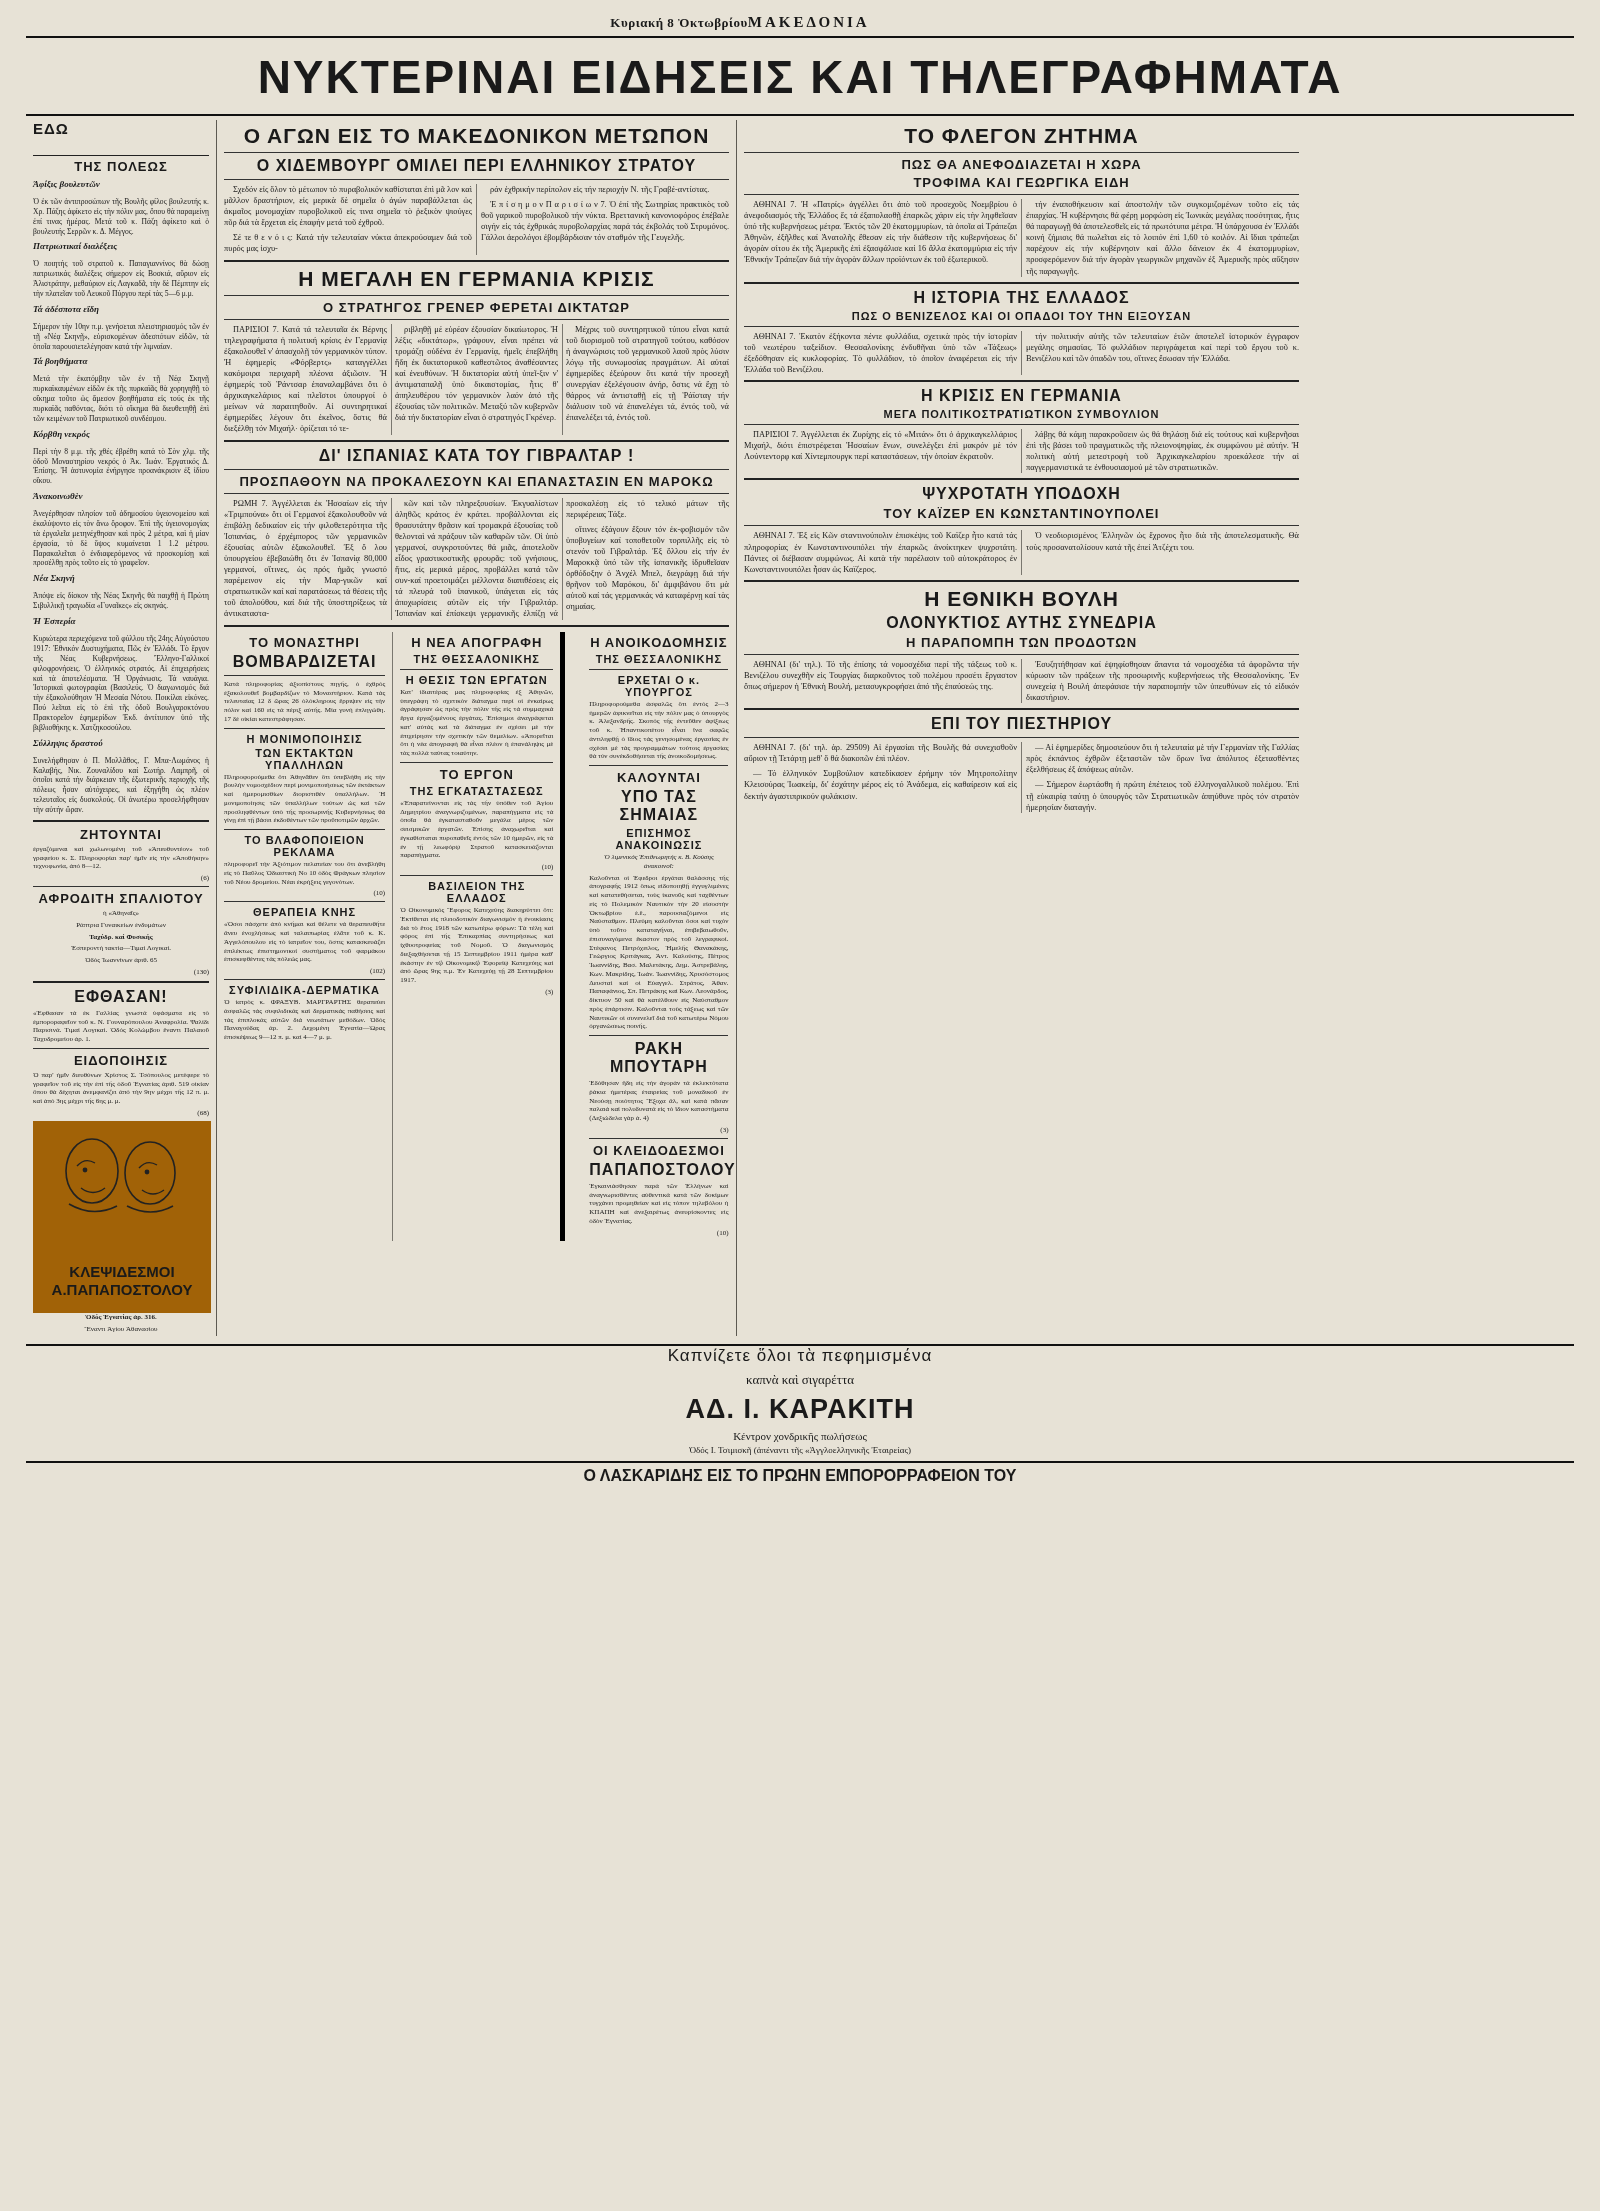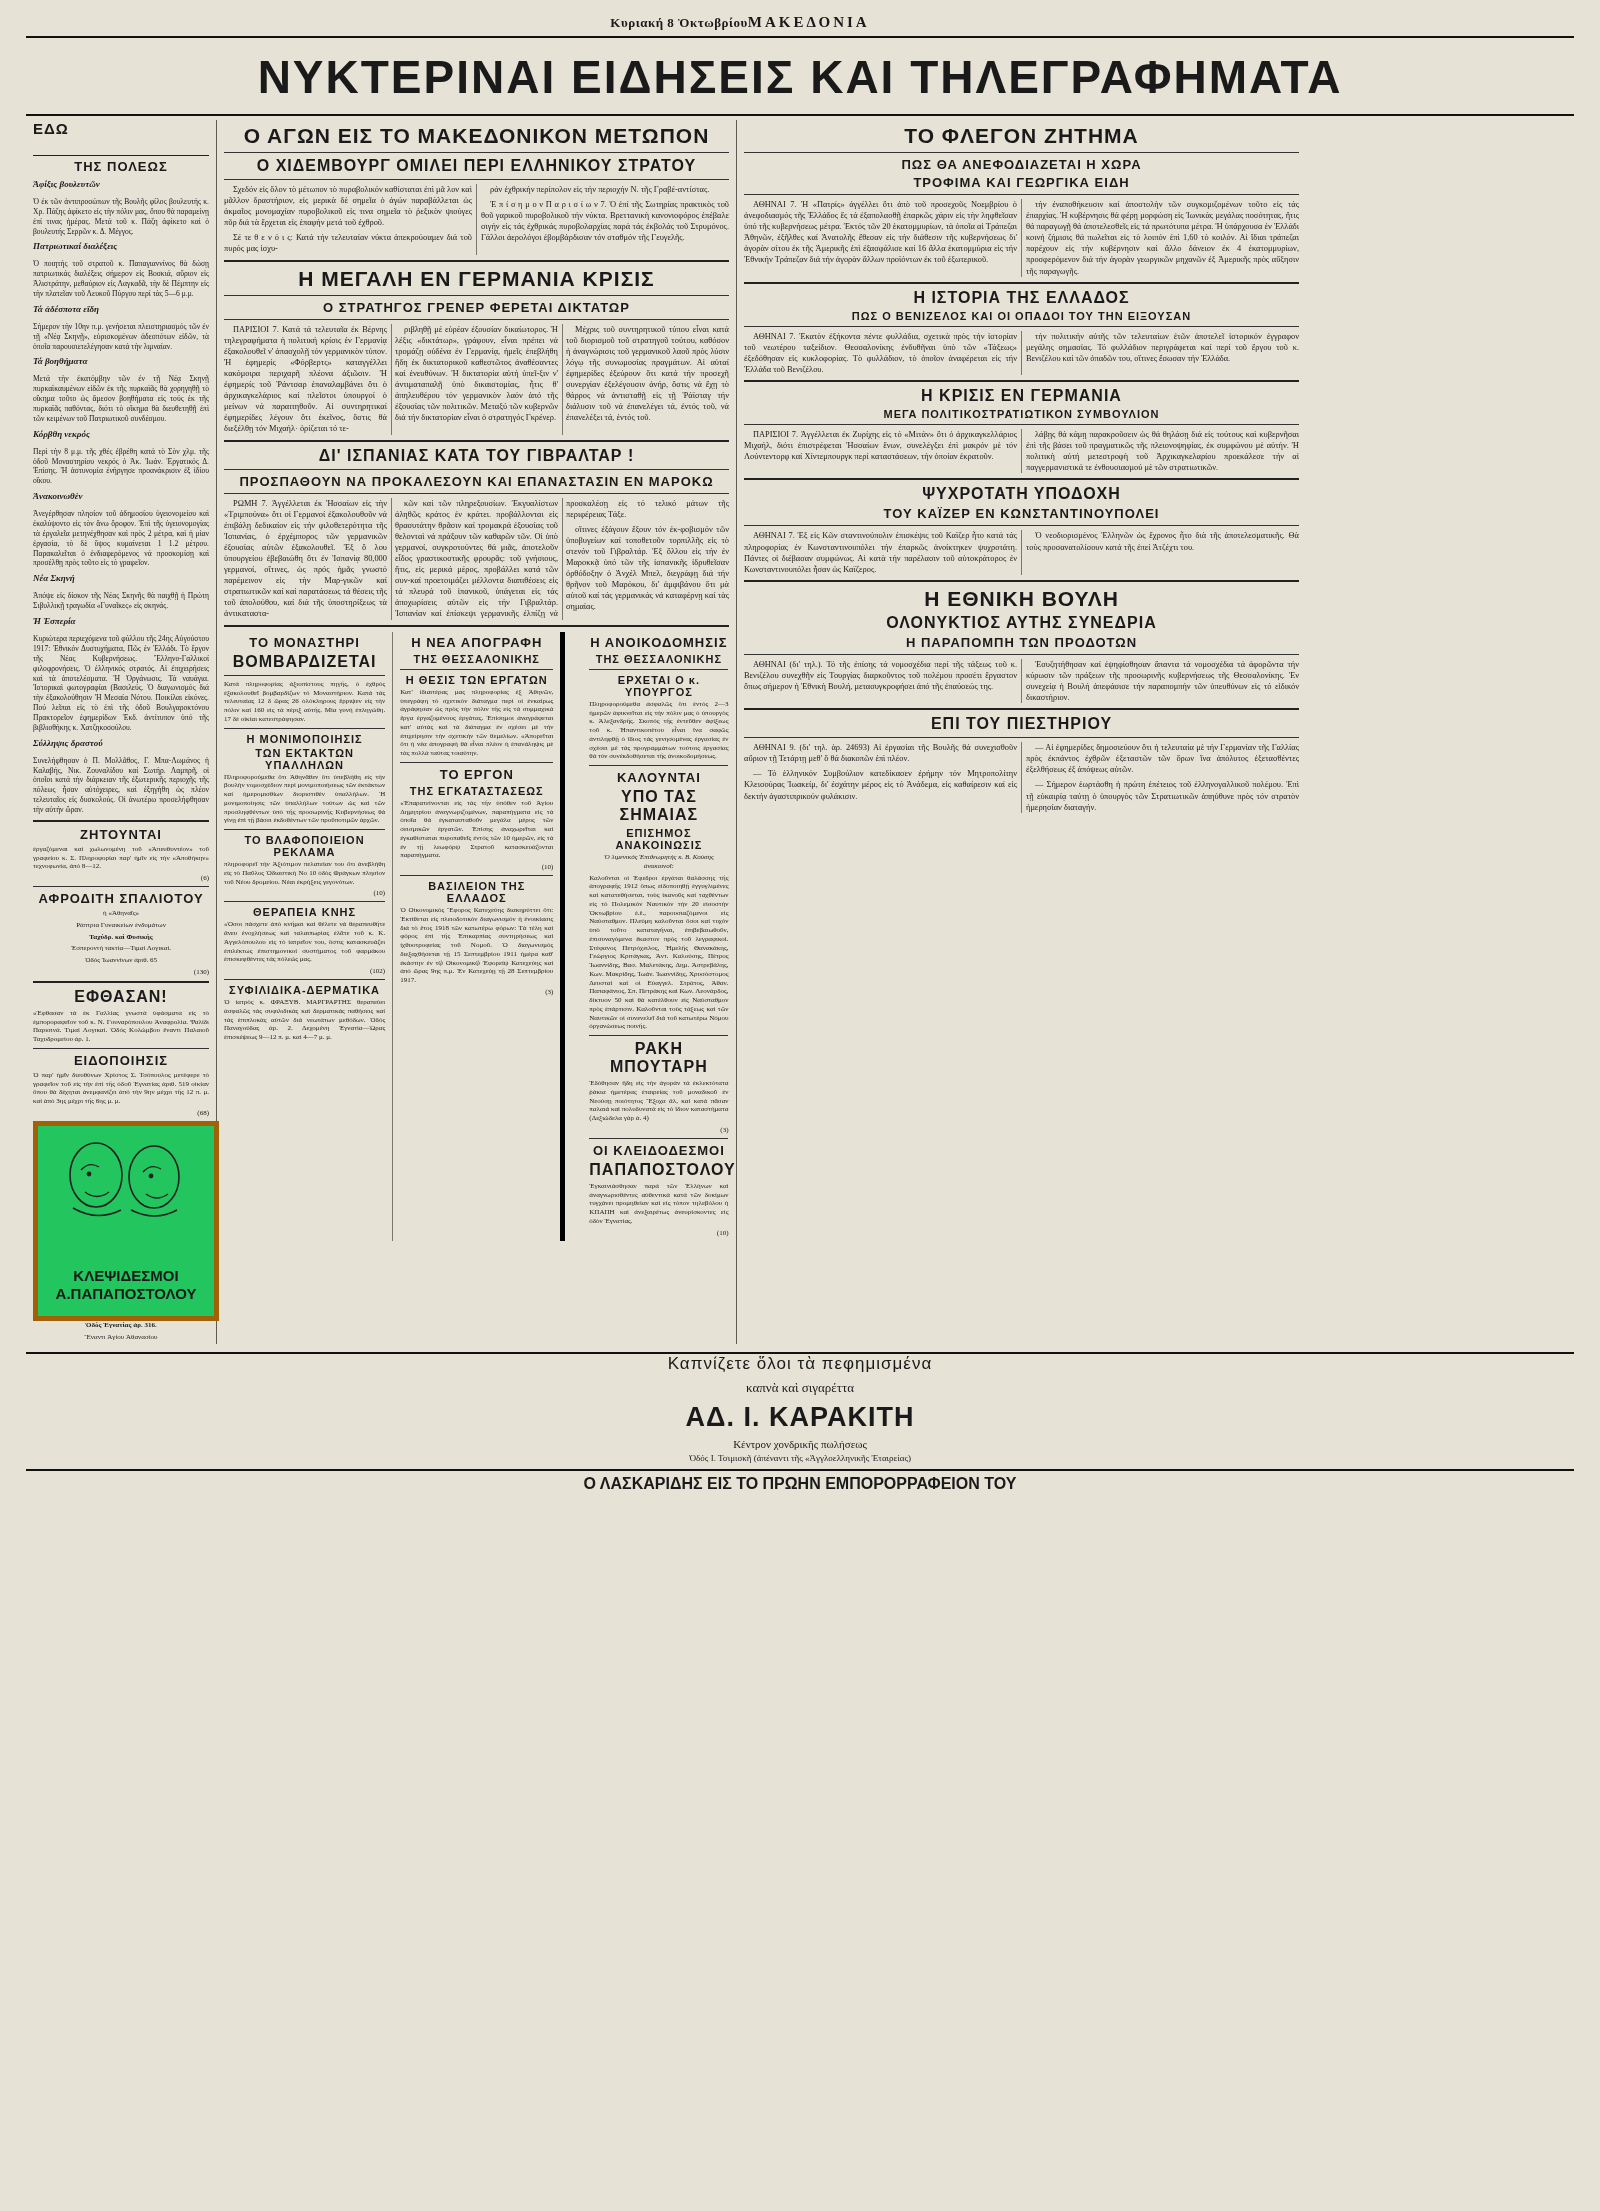--- a/index.html
+++ b/index.html
@@ -80,22 +80,22 @@
   .small{font-size:7.6px;line-height:1.3;text-align:justify;margin:8px 0 3px;}
   .tiny{font-size:7px;line-height:1.25;text-align:justify;margin:0 0 3px;}
   .center{text-align:center;}
   .bold{font-weight:bold;}
   .ital{font-style:italic;}
   .itemhd{font-size:9px;font-weight:bold;text-align:left;margin:5px 0 2px;font-style:italic;}
   .two{column-count:2;column-gap:9px;column-rule:1px solid #7a776f;}
   .three{column-count:3;column-gap:8px;column-rule:1px solid #7a776f;}
   .illus{
     width:100%;height:190px;
-    border:5px solid #a16207;
-    background:#22c55e;
+    border:1px solid #a16207;
+    background:#a16207;
     position:relative;
     margin:4px 0 0 0;
     overflow:hidden;
   }
   .illus .txt{
     position:absolute;left:0;right:0;bottom:14px;
     font-family:"Liberation Sans",sans-serif;
     font-weight:bold;font-size:15px;text-align:center;line-height:1.15;
   }
   .illus svg{position:absolute;top:4px;left:50%;transform:translateX(-50%);}
@@ -387,21 +387,21 @@
       <div class="rule"></div>
       <div class="two">
         <p class="body ind">ΑΘΗΝΑΙ (δι' τηλ.). Τό τῆς ἐπίσης τά νομοσχέδια περί τῆς τάξεως τοῦ κ. Βενιζέλου συνεχθῆν εἰς Τουργίας διαρκοῦντος τοῦ πολέμου προσέτι ἔργαστον ὅπως σήμερον ἡ Ἐθνικὴ Βουλή, μετασυγκροφήσει ἀπό τῆς ἐπαύσεώς της.</p>
         <p class="body ind">Ἐσυζητήθησαν καί ἐψηφίσθησαν ἅπαντα τά νομοσχέδια τά ἀφορῶντα τήν κύρωσιν τῶν πράξεων τῆς προσωρινῆς κυβερνήσεως τῆς Θεσσαλονίκης. Ἐν συνεχείᾳ ἡ Βουλή ἀπεφάσισε τήν παραπομπήν τῶν ὑπευθύνων εἰς τό εἰδικόν δικαστήριον.</p>
       </div>
 
       <div class="rule2"></div>
       <div class="hd-xl hd2">ΕΠΙ ΤΟΥ ΠΙΕΣΤΗΡΙΟΥ</div>
       <div class="rule"></div>
       <div class="two">
-        <p class="body ind">ΑΘΗΝΑΙ 9. (δι' τηλ. ἀρ. 24693) Αἱ ἐργασίαι τῆς Βουλῆς θά συνεχισθοῦν αὔριον τῇ Τετάρτῃ μεθ' ὅ θά διακοπῶν ἐπὶ πλέον.</p>
+        <p class="body ind">ΑΘΗΝΑΙ 7. (δι' τηλ. ἀρ. 29509) Αἱ ἐργασίαι τῆς Βουλῆς θά συνεχισθοῦν αὔριον τῇ Τετάρτῃ μεθ' ὅ θά διακοπῶν ἐπὶ πλέον.</p>
         <p class="body ind">— Τό ἑλληνικόν Συμβούλιον κατεδίκασεν ἐρήμην τόν Μητροπολίτην Κλεισούρας Ἰωακείμ, δι' ἐσχάτην μέρος εἰς τό Ἀνάδεμα, εἰς καθαίρεσιν καί εἰς δεκτήν ἀγαστιπρικούν φυλάκισιν.</p>
         <p class="body ind">— Αἱ ἐφημερίδες δημοσιεύουν ὅτι ἡ τελευταία μὲ τήν Γερμανίαν τῆς Γαλλίας πρὸς ἐκπάντος ἐχθρῶν ἐξεταστῶν τῶν ὅρων ἵνα ἀπόλυτος ἐξετασθέντες ἐξελθήσεως ἐξ ἀπόψεως αὐτῶν.</p>
         <p class="body ind">— Σήμερον ἑωρτάσθη ἡ πρώτη ἐπέτειος τοῦ ἑλληνογαλλικοῦ πολέμου. Ἐπὶ τῇ εὐκαιρίᾳ ταύτῃ ὁ ὑπουργὸς τῶν Στρατιωτικῶν ἀπηύθυνε πρὸς τόν στρατὸν ἡμερησίαν διαταγήν.</p>
       </div>
     </div>
 
   </div>
 
   <div class="bottomad">
     <div class="l1">Καπνίζετε   ὅλοι   τὰ   πεφημισμένα</div>

